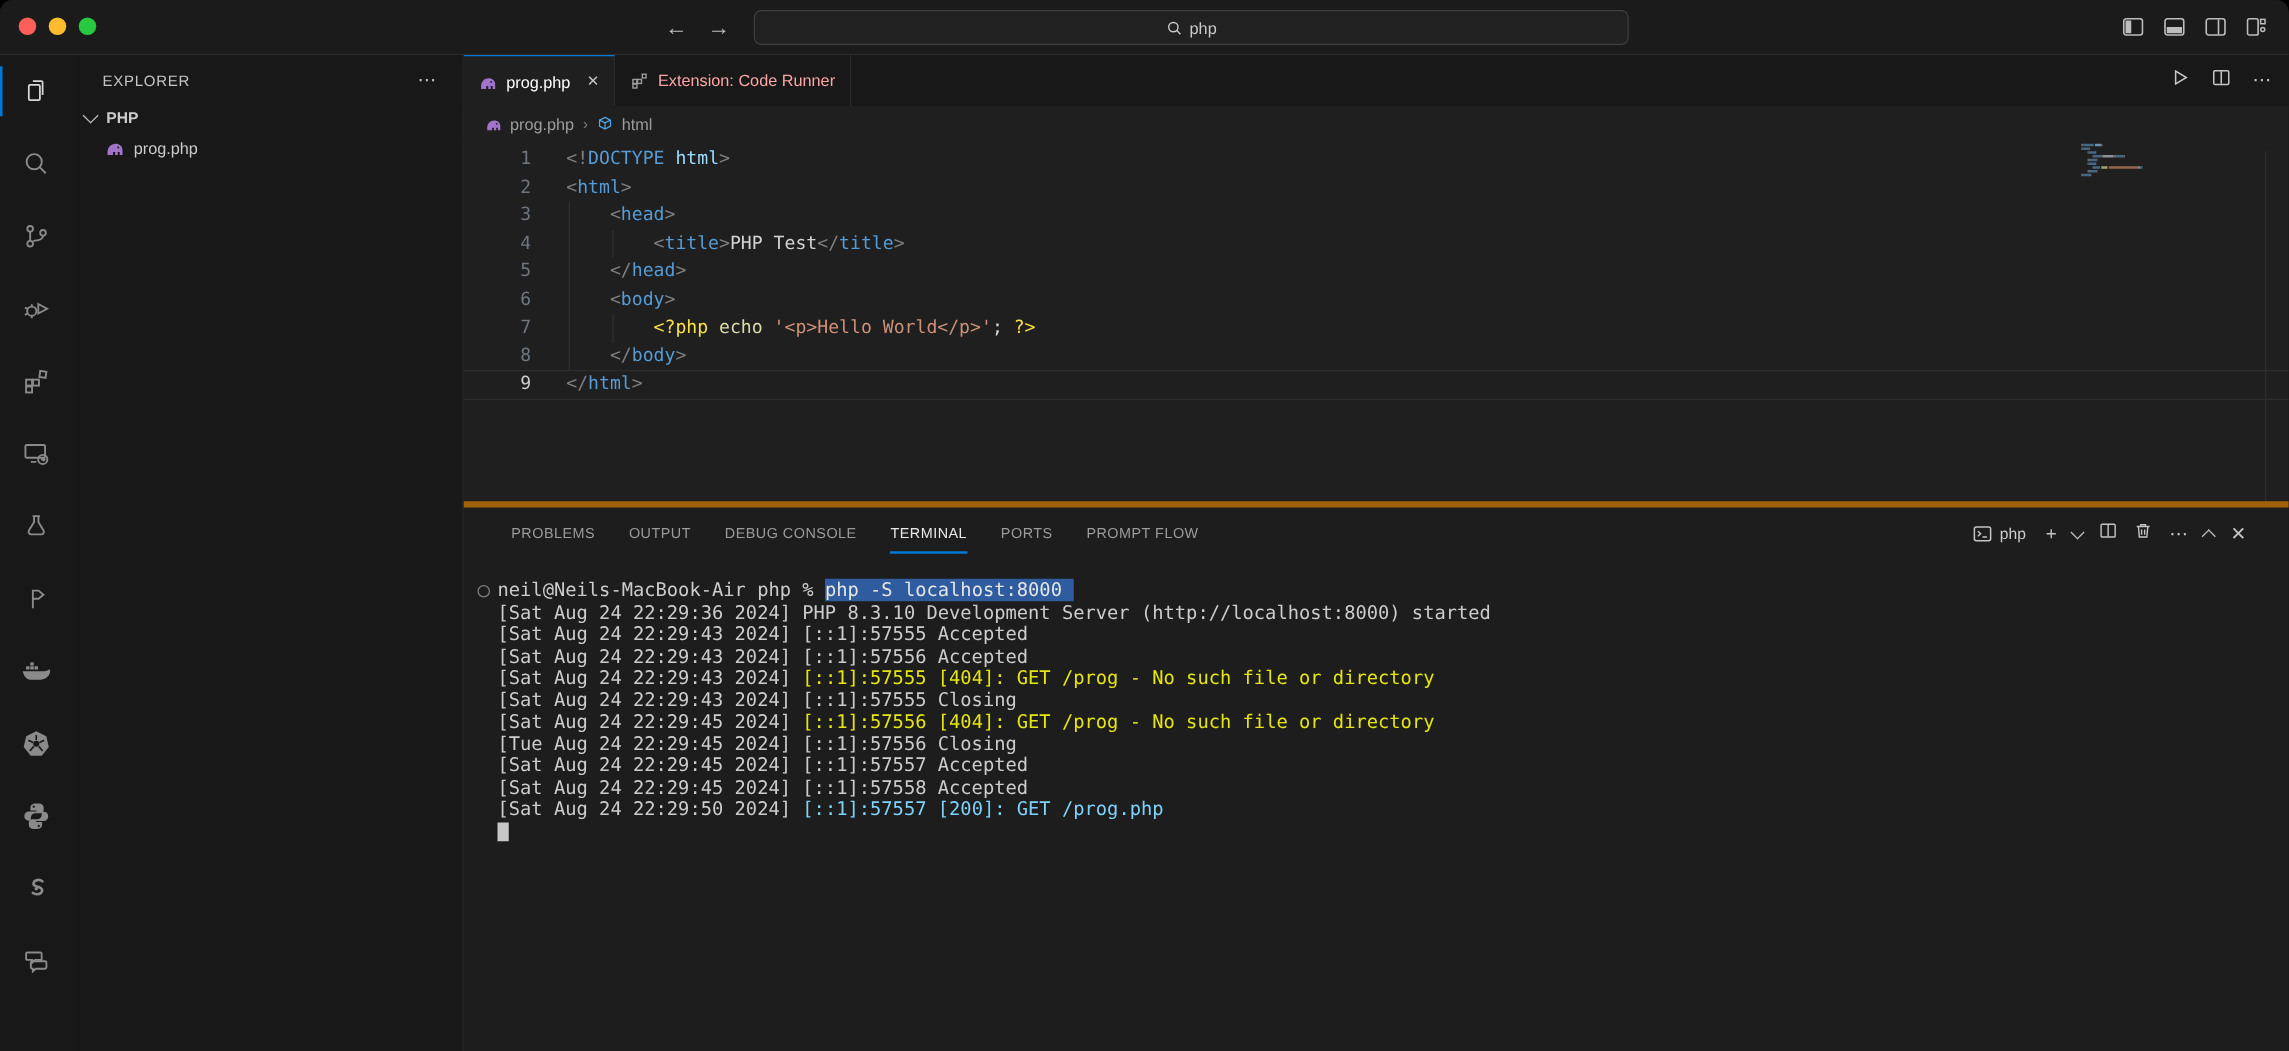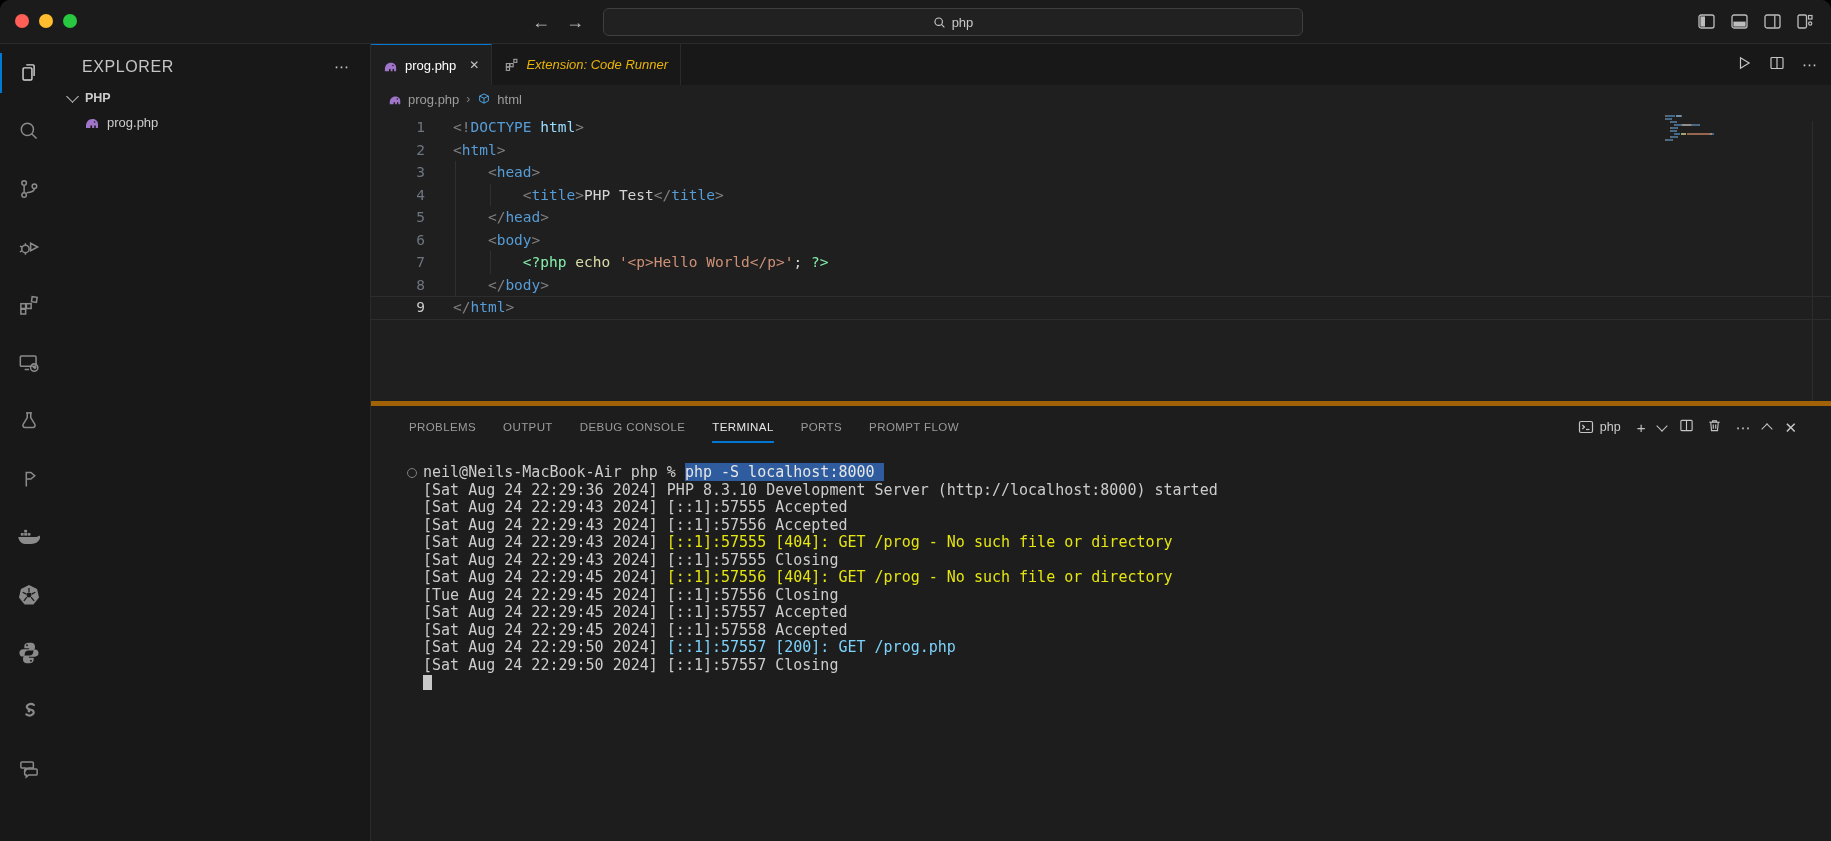--- a/index.html
+++ b/index.html
@@ -19,68 +19,68 @@
   .layout-controls svg{display:block}
 
   
   .activitybar{position:absolute;left:0;top:44px;bottom:0;width:58px;background:#181818;}
   .ab-item{position:relative;width:58px;height:58px;display:flex;align-items:center;justify-content:center;}
   .ab-item.active::before{content:"";position:absolute;left:0;top:9px;bottom:9px;width:2px;background:#0078d4;}
 
   
   .sidebar{position:absolute;left:58px;top:44px;bottom:0;width:313px;background:#181818;border-right:1px solid #2b2b2b;box-sizing:border-box;}
   .sb-header{display:flex;align-items:center;justify-content:space-between;padding:14px 20px 10px 24px;}
-  .sb-title{font-size:16px;letter-spacing:.6px;color:#c5c5c5;}
+  .sb-title{font-size:12px;letter-spacing:.6px;color:#c5c5c5;}
   .sb-more{color:#c5c5c5;font-size:15px;letter-spacing:1px;line-height:8px;}
   .sb-folder{display:flex;align-items:center;gap:4px;padding:5px 0 5px 8px;color:#cccccc;font-size:12.5px;font-weight:bold;}
   .chev{width:8px;height:8px;border-right:1.4px solid #c0c0c0;border-bottom:1.4px solid #c0c0c0;transform:rotate(45deg);margin:-3px 4px 0 2px;}
   .sb-file{display:flex;align-items:center;gap:7px;padding:4px 0 4px 26px;color:#cccccc;font-size:13px;}
 
   
   .editorgroup{position:absolute;left:371px;top:44px;right:0;bottom:0;background:#1f1f1f;}
   .tabbar{position:absolute;left:0;top:0;right:0;height:41px;background:#181818;display:flex;}
   .tab{display:flex;align-items:center;gap:7px;padding:0 12px;font-size:13px;border-right:1px solid #2b2b2b;box-sizing:border-box;height:41px;}
   .tab.active{background:#1f1f1f;color:#ffffff;border-top:1.5px solid #0078d4;}
-  .tab.inactive{color:#eab308;font-style:italic;}
+  .tab.inactive{color:#fca5a5;}
   .tab .closex{color:#c5c5c5;font-size:12px;margin-left:6px;font-style:normal;}
   .editor-actions{position:absolute;right:14px;top:0;height:41px;display:flex;align-items:center;gap:17px;}
   .breadcrumb{position:absolute;left:0;top:41px;right:0;height:28px;background:#1f1f1f;display:flex;align-items:center;gap:6px;padding-left:17px;color:#9d9d9d;font-size:13px;}
   .bc-sep{font-size:12px;color:#808080;margin:0 1px;}
 
   
   .code{position:absolute;left:0;top:69px;right:0;height:288px;background:#1f1f1f;font-family:"DejaVu Sans Mono",monospace;font-size:14.5px;}
   #code-lines{position:absolute;left:0;top:3px;right:0;}
   .code-line{position:relative;height:22.5px;line-height:22.5px;white-space:pre;}
   .code-line .ln{position:absolute;left:0;width:54px;text-align:right;color:#6e7681;}
   .code-line .lc{position:absolute;left:82px;}
   .code-line.active .ln{color:#cccccc;}
   .code-line.active::before,.code-line.active::after{content:"";position:absolute;left:0;right:0;height:1px;background:#2d2d2d;}
   .code-line.active::before{top:0}.code-line.active::after{bottom:-1px}
   .guide{position:absolute;top:0;bottom:0;width:1px;background:#303030;}
   .tk-p{color:#808080}.tk-t{color:#569cd6}.tk-a{color:#9cdcfe}.tk-w{color:#d4d4d4}
-  .tk-f{color:#dcdcaa}.tk-s{color:#ce9178}.tk-k{color:#86efac}
+  .tk-f{color:#dcdcaa}.tk-s{color:#ce9178}.tk-k{color:#fde047}
   .minimap{position:absolute;right:104px;top:2px;width:62px;}
   .mm-row{height:2px;margin-bottom:1px;display:flex;}
   .mm-row i{display:block;height:2px;}
   .editor-rule{position:absolute;right:18px;top:8px;bottom:0;width:1px;background:#2d2d2d;}
 
   
   .panel{position:absolute;left:0;top:357px;right:0;bottom:0;background:#1d1d1d;border-top:5px solid #a16207;box-sizing:border-box;}
   .panel-header{position:relative;height:42px;display:flex;align-items:center;padding-left:38px;gap:27px;}
   .ptab{font-size:11.5px;letter-spacing:.4px;color:#9b9b9b;position:relative;height:100%;display:flex;align-items:center;}
   .ptab.active{color:#e7e7e7;}
   .ptab.active::after{content:"";position:absolute;left:0;right:0;bottom:5px;height:2px;background:#0078d4;}
   .panel-controls{position:absolute;right:34px;top:0;height:42px;display:flex;align-items:center;gap:13px;color:#c5c5c5;}
   .shell-label{display:flex;align-items:center;gap:6px;font-size:12.5px;color:#cccccc;margin-right:3px;}
   .pc-glyph{font-size:15px;line-height:1;color:#c5c5c5;}
   .chev2{width:7px;height:7px;border-right:1.3px solid #c5c5c5;border-bottom:1.3px solid #c5c5c5;display:inline-block;}
   .chev-down{transform:rotate(45deg);margin-top:-3px;}
   .chev-up{transform:rotate(-135deg);margin-top:4px;}
 
-  .terminal{position:absolute;left:27px;top:58px;right:10px;bottom:0;font-family:"DejaVu Sans Mono",monospace;font-size:15px;color:#cccccc;margin-left:25px;}
+  .terminal{position:absolute;left:27px;top:58px;right:10px;bottom:0;font-family:"DejaVu Sans Mono",monospace;font-size:15px;color:#cccccc;}
   .term-line{position:relative;height:17.5px;line-height:17.5px;white-space:pre;}
   .term-line.decorated::before{content:"";position:absolute;left:-16px;top:4px;width:8px;height:8px;border:1px solid #7f7f7f;border-radius:50%;}
   .sg-fg{color:#cccccc}
   .sg-sel{color:#e6e6e6;background:#2e5c9e;}
   .sg-y{color:#e5e510}
   .sg-g{color:#7dd3fc}
   .cursor{display:inline-block;width:9px;height:15px;background:#c8c8c8;margin-top:1px;}
 </style>
 </head>
 <body>
@@ -414,18 +414,17 @@
           <div class="term-line"><span class="sg-fg">[Sat Aug 24 22:29:36 2024] PHP 8.3.10 Development Server (http://localhost:8000) started</span></div>
           <div class="term-line"><span class="sg-fg">[Sat Aug 24 22:29:43 2024] [::1]:57555 Accepted</span></div>
           <div class="term-line"><span class="sg-fg">[Sat Aug 24 22:29:43 2024] [::1]:57556 Accepted</span></div>
           <div class="term-line"><span class="sg-fg">[Sat Aug 24 22:29:43 2024] </span><span class="sg-y">[::1]:57555 [404]: GET /prog - No such file or directory</span></div>
           <div class="term-line"><span class="sg-fg">[Sat Aug 24 22:29:43 2024] [::1]:57555 Closing</span></div>
           <div class="term-line"><span class="sg-fg">[Sat Aug 24 22:29:45 2024] </span><span class="sg-y">[::1]:57556 [404]: GET /prog - No such file or directory</span></div>
           <div class="term-line"><span class="sg-fg">[Tue Aug 24 22:29:45 2024] [::1]:57556 Closing</span></div>
           <div class="term-line"><span class="sg-fg">[Sat Aug 24 22:29:45 2024] [::1]:57557 Accepted</span></div>
           <div class="term-line"><span class="sg-fg">[Sat Aug 24 22:29:45 2024] [::1]:57558 Accepted</span></div>
           <div class="term-line"><span class="sg-fg">[Sat Aug 24 22:29:50 2024] </span><span class="sg-g">[::1]:57557 [200]: GET /prog.php</span></div>
-          <div class="term-line"><span class="sg-fg">[Sat Aug 24 22:29:50 2024] [::1]:57557 Closing</span></div>
           <div class="term-line"><span class="cursor"></span></div>
         </div>
     </div>
   </div>
 </div>
 
 </body></html>

